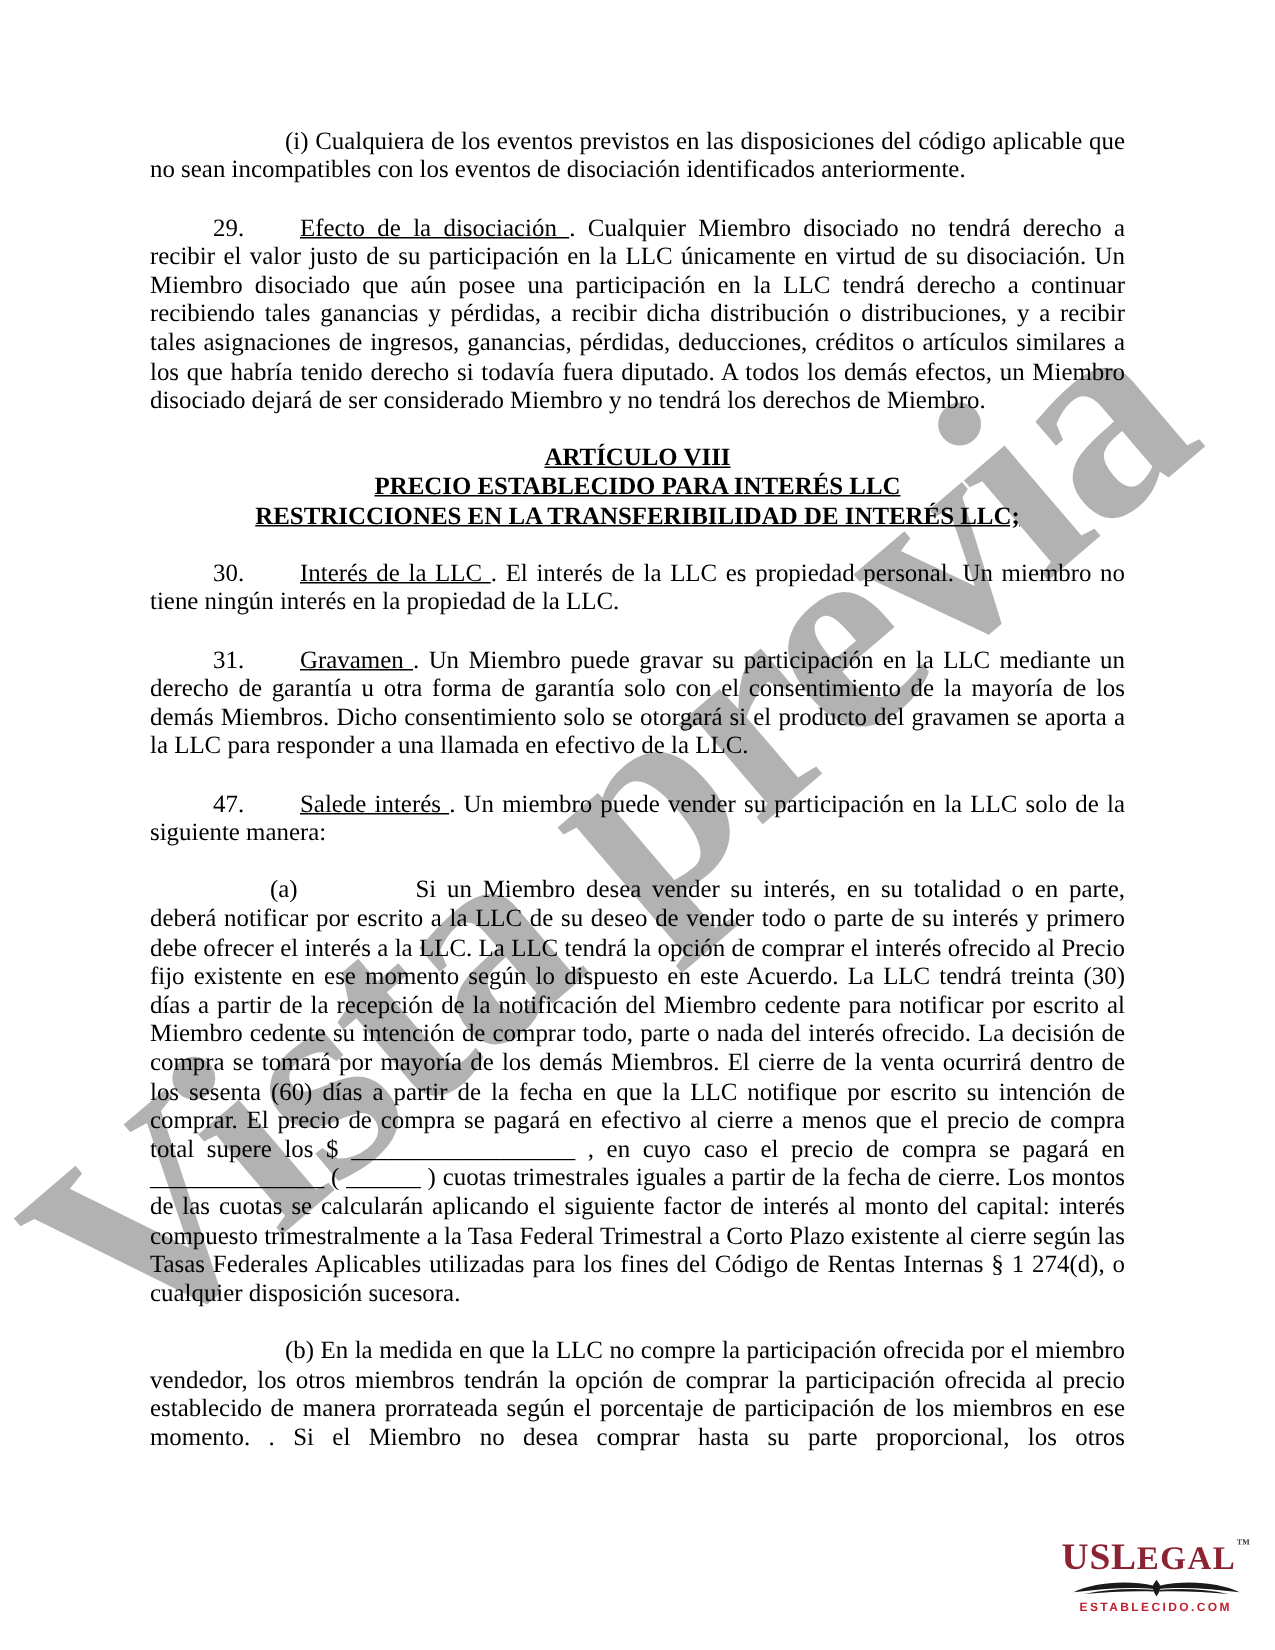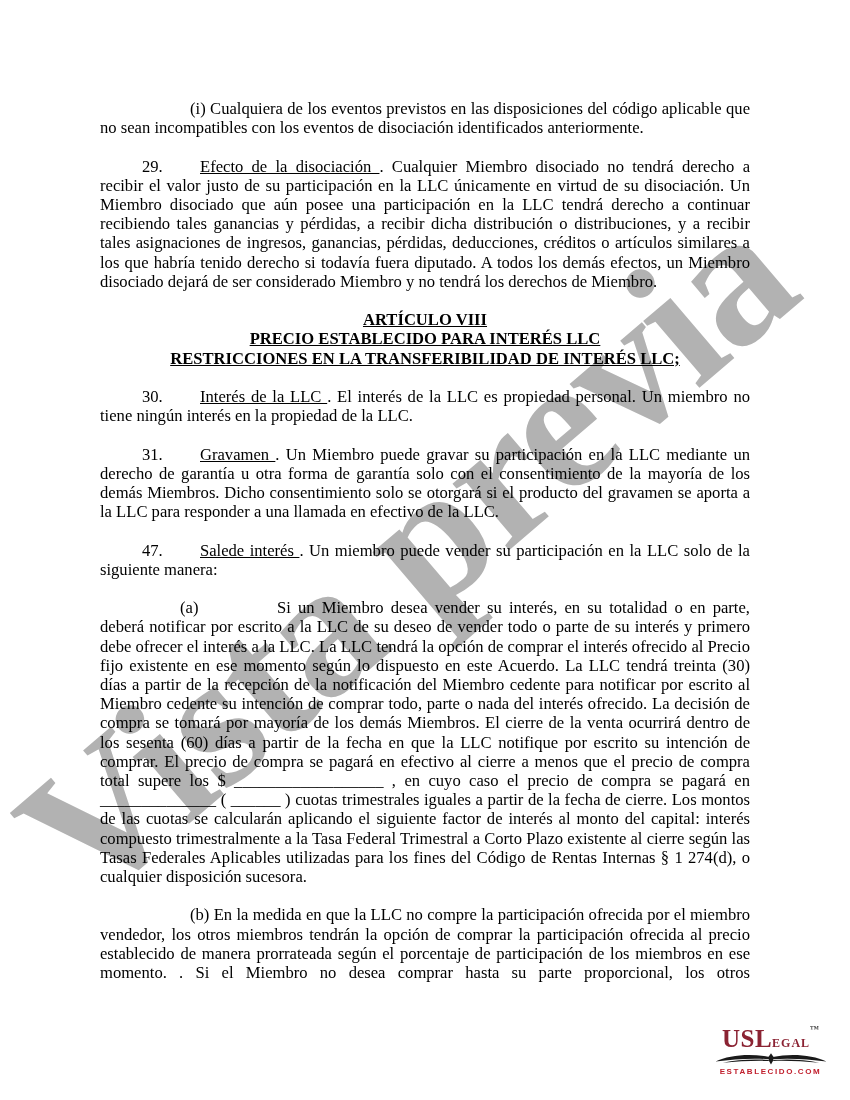--- a/index.html
+++ b/index.html
@@ -23,21 +23,21 @@
     font-size: 190px;
     letter-spacing: -3px;
     color: var(--watermark-color, #b2b2b2);
     white-space: nowrap;
     z-index: 0;
     user-select: none;
   }
   .doc {
     position: absolute;
     left: 100px;
-    top: 99px;
+    top: 84px;
     width: 650px;
     z-index: 1;
     font-size: 16.6px;
     line-height: 19.2px;
   }
   .doc p { margin: 0 0 19.2px 0; text-align: justify; }
   .p-i  { text-indent: 90px; }
   .p-sec { text-indent: 42px; }
   .p-a  { text-indent: 80px; }
   .p-b  { text-indent: 90px; text-align-last: justify; }
@@ -51,21 +51,21 @@
     position: absolute;
     right: 7px;
     top: 1026px;
     width: 145px;
     z-index: 1;
     text-align: center;
     font-family: "Liberation Serif", "DejaVu Serif", serif;
   }
   .brand { color: var(--brand-color, #8b2333); font-weight: bold; line-height: 1; white-space: nowrap; }
   .brand-big { font-size: 25px; letter-spacing: 0.5px; font-family: Liberation Serif, serif; }
-  .brand-small { font-size: 12px; letter-spacing: 1px; }
+  .brand-small { font-size: 22px; letter-spacing: 1px; }
   .brand-tm { font-size: 9px; color: #444444; vertical-align: top; position: relative; top: -1px; }
   .eagle { display: block; margin: 1px auto 0 auto; }
   .site {
     margin-top: 2px;
     font-family: "Liberation Sans", "DejaVu Sans", sans-serif;
     font-size: 8px;
     font-weight: bold;
     letter-spacing: 1.6px;
     color: var(--site-color, #c1202e);
     white-space: nowrap;

